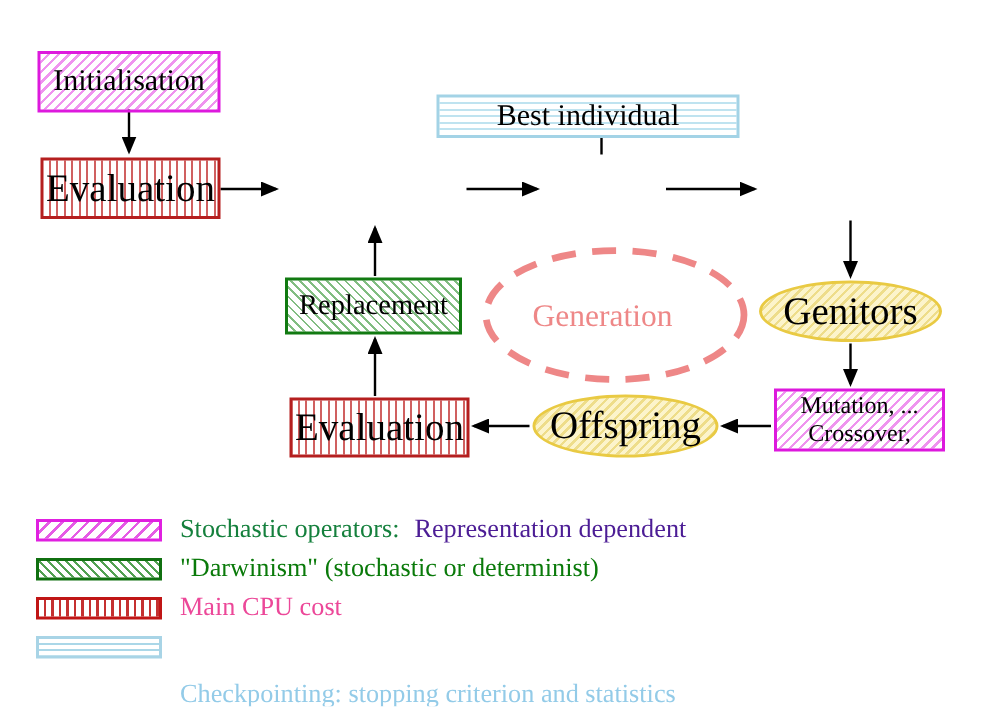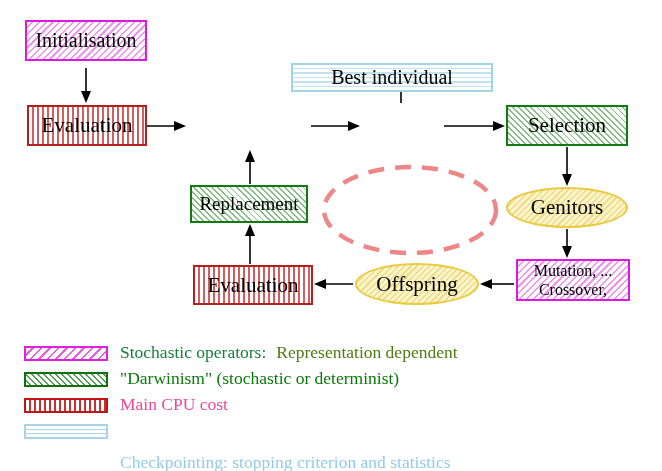--- a/index.html
+++ b/index.html
@@ -17,21 +17,21 @@
     width: 662px; height: 471px;
     z-index: 1;
   }
   .node {
     position: absolute;
     z-index: 2;
     display: flex;
     align-items: center;
     justify-content: center;
     color: #000000;
-    font-size: 21px;
+    font-size: 26px;
     box-sizing: border-box;
     text-align: center;
     line-height: 1.05;
   }
   
   .p-magenta {
     border: 2px solid #dd19dd;
     background: repeating-linear-gradient(135deg, #ffffff 0px, #ffffff 3.2px, #ef94ef 3.2px, #ef94ef 4.8px);
   }
   .p-green {
@@ -85,21 +85,21 @@
     background: repeating-linear-gradient(180deg, #ffffff 0px, #ffffff 2.6px, #aad7e8 2.6px, #aad7e8 4px);
   }
   .legend-text {
     position: absolute;
     z-index: 2;
     left: 120px;
     font-size: 17.5px;
     white-space: nowrap;
   }
   .t-magenta { color: #15803d; }
-  .t-gold { color: #4d7c0f; margin-left: 10px; }
+  .t-gold { color: #4c1d95; margin-left: 10px; }
   .t-green { color: #0a7a0a; }
   .t-red { color: #ec4899; }
   .t-cyan { color: #93cbe8; margin-top: 32px; }
 </style>
 </head>
 <body>
 
 <div class="canvas">
 
   <svg class="overlay" viewBox="0 0 662 471" xmlns="http://www.w3.org/2000/svg">
@@ -117,43 +117,43 @@
       <line x1="444" y1="126" x2="503" y2="126"></line>
       <line x1="567" y1="147" x2="567" y2="184"></line>
       <line x1="567" y1="229" x2="567" y2="256"></line>
       <line x1="514" y1="284" x2="482" y2="284"></line>
       <line x1="353" y1="284" x2="316" y2="284"></line>
       <line x1="250" y1="264" x2="250" y2="226"></line>
       <line x1="250" y1="184" x2="250" y2="152"></line>
     </g>
   </svg>
 
-  <div class="node p-magenta" style="left:25px; top:20px; width:122px; height:41px; font-size:20px;">Initialisation</div>
+  <div class="node p-magenta" style="left:25px; top:34px; width:122px; height:41px; font-size:20px;">Initialisation</div>
 
   <div class="node p-red" style="left:27px; top:105px; width:120px; height:41px;">Evaluation</div>
 
 
   <div class="node p-cyan" style="left:291px; top:40px; width:202px; height:29px; font-size:20px;">Best individual</div>
 
 
-  <div class="node p-green" style="left:506px; top:105px; width:122px; height:41px;">Selection</div>
 
   <div class="node p-yellow" style="left:506px; top:187px; width:122px; height:41px;">Genitors</div>
 
   <div class="node p-magenta small-2line" style="left:516px; top:259px; width:114px; height:42px;">
     <span>Mutation, ...</span>
     <span>Crossover,</span>
   </div>
 
   <div class="node p-green" style="left:190px; top:185px; width:118px; height:38px; font-size:19px;">Replacement</div>
 
   <div class="node p-red" style="left:193px; top:265px; width:120px; height:40px;">Evaluation</div>
 
   <div class="node p-yellow" style="left:355px; top:263px; width:124px; height:42px;">Offspring</div>
 
+  <div class="generation-label" style="left:355px; top:198px;">Generation</div>
 
   <div>
     <div class="swatch sw-magenta" style="left:24px; top:346px;"></div>
     <div class="legend-text" style="top:342px;"><span class="t-magenta">Stochastic operators:</span><span class="t-gold">Representation dependent</span></div>
 
     <div class="swatch sw-green" style="left:24px; top:372px;"></div>
     <div class="legend-text t-green" style="top:368px;">"Darwinism" (stochastic or determinist)</div>
 
     <div class="swatch sw-red" style="left:24px; top:398px;"></div>
     <div class="legend-text t-red" style="top:394px;">Main CPU cost</div>

